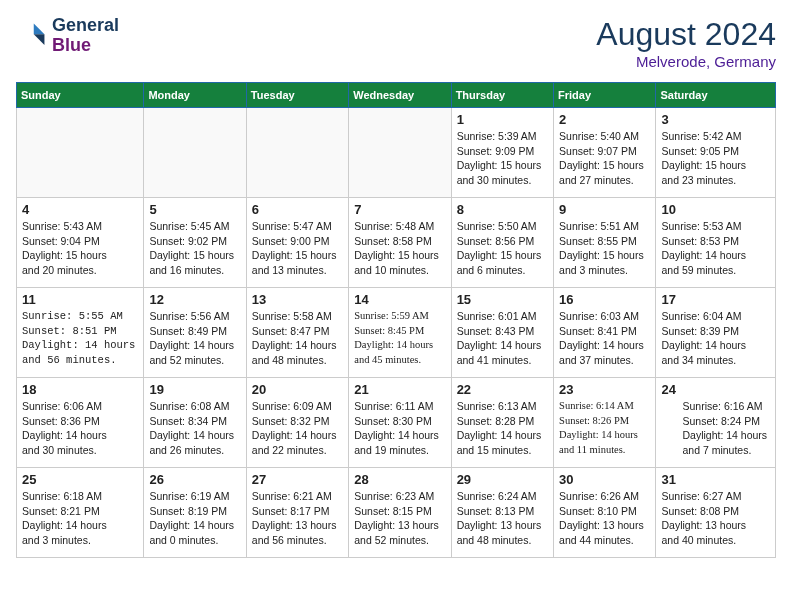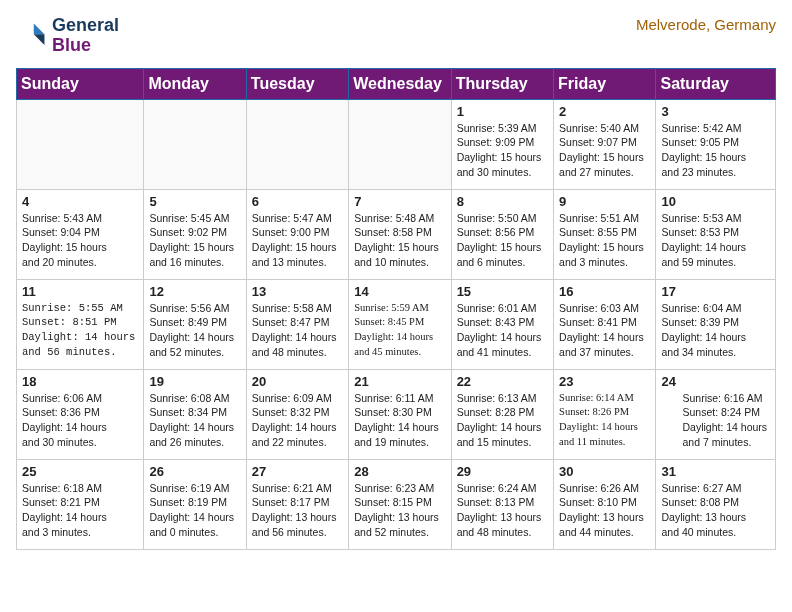--- a/index.html
+++ b/index.html
@@ -36,33 +36,33 @@
     .title-block {
       text-align: right;
     }
     .month-year {
       font-size: 32px;
       color: #1a3a5c;
       font-weight: normal;
     }
     .location {
       font-size: 15px;
-      color: #a16207;
+      color: #4c1d95;
     }
     .calendar {
       width: 100%;
       border-collapse: collapse;
       font-size: 11px;
     }
     .calendar th {
-      background: #701a75;
+      background: #15803d;
       color: #fff;
       padding: 6px 4px;
       text-align: left;
-      font-size: 16px;
+      font-size: 11px;
       font-weight: bold;
       border: 1px solid #2068a8;
     }
     .calendar td {
       border: 1px solid #ccc;
       vertical-align: top;
       padding: 4px 5px;
       min-width: 100px;
       height: 90px;
       background: #fff;
@@ -90,20 +90,21 @@
     <svg class="logo-icon" viewBox="0 0 36 36">
       <polygon points="20,4 32,16 20,16" fill="#2e7bbf"></polygon>
       <polygon points="20,16 32,16 32,28" fill="#1a3a5c"></polygon>
     </svg>
     <div class="logo-text">
       <div>General</div>
       <div class="logo-blue">Blue</div>
     </div>
   </div>
   <div class="title-block">
+    <div class="month-year">August 2024</div>
     <div class="location">Melverode, Germany</div>
   </div>
 </div>
 
 <table class="calendar">
   <thead>
     <tr>
     <th>Sunday</th>
         <th>Monday</th>
         <th>Tuesday</th>

